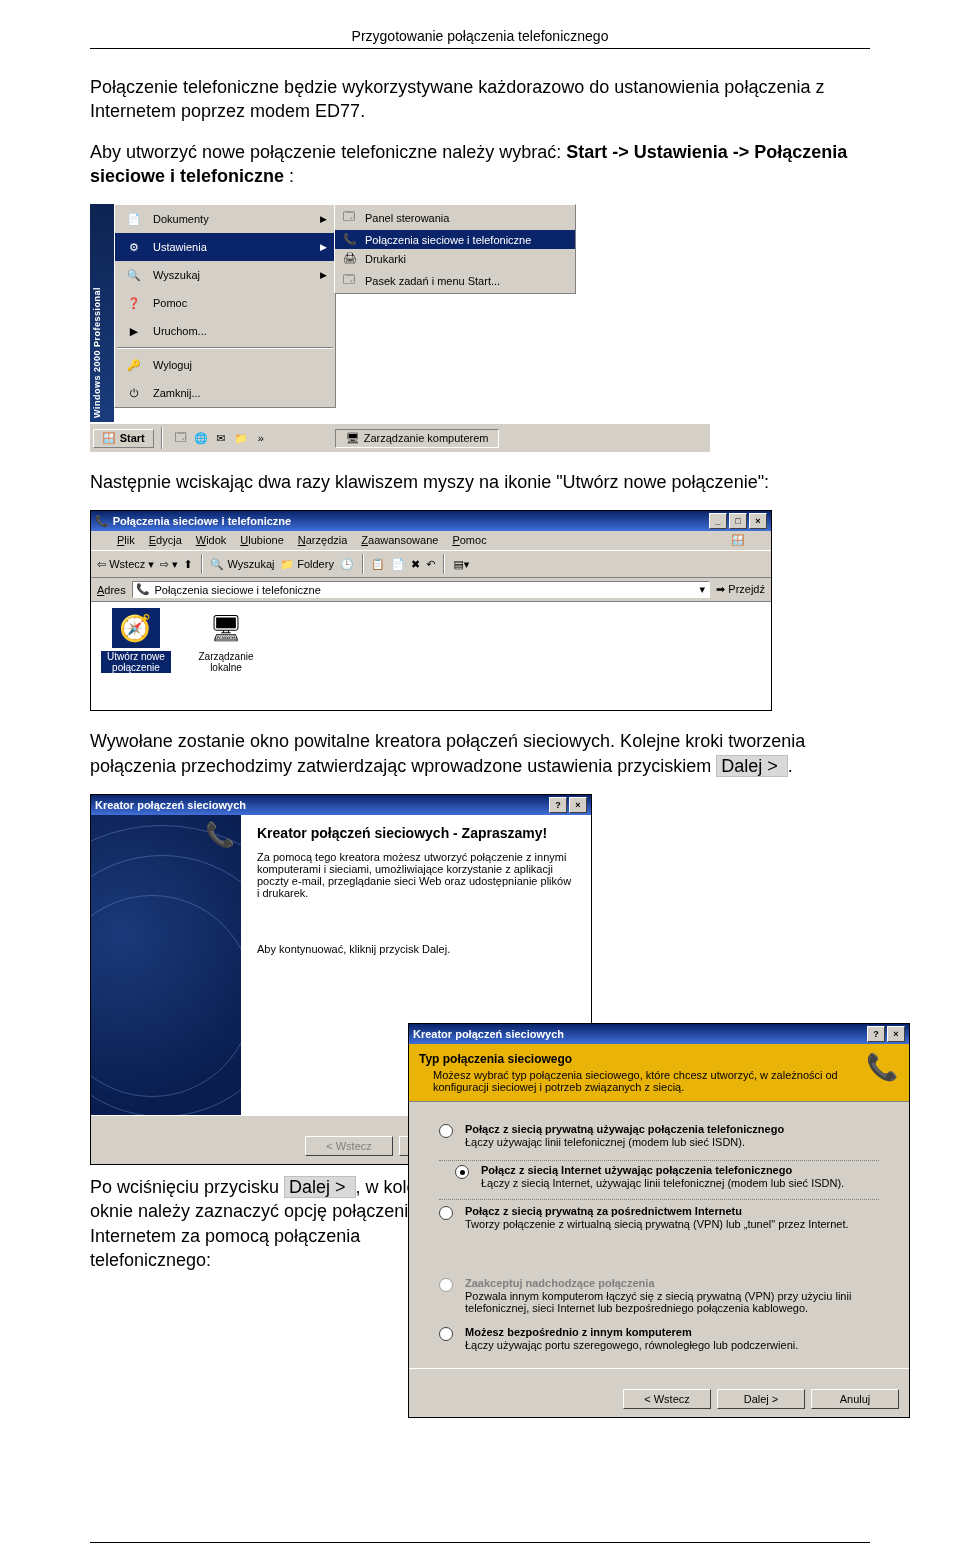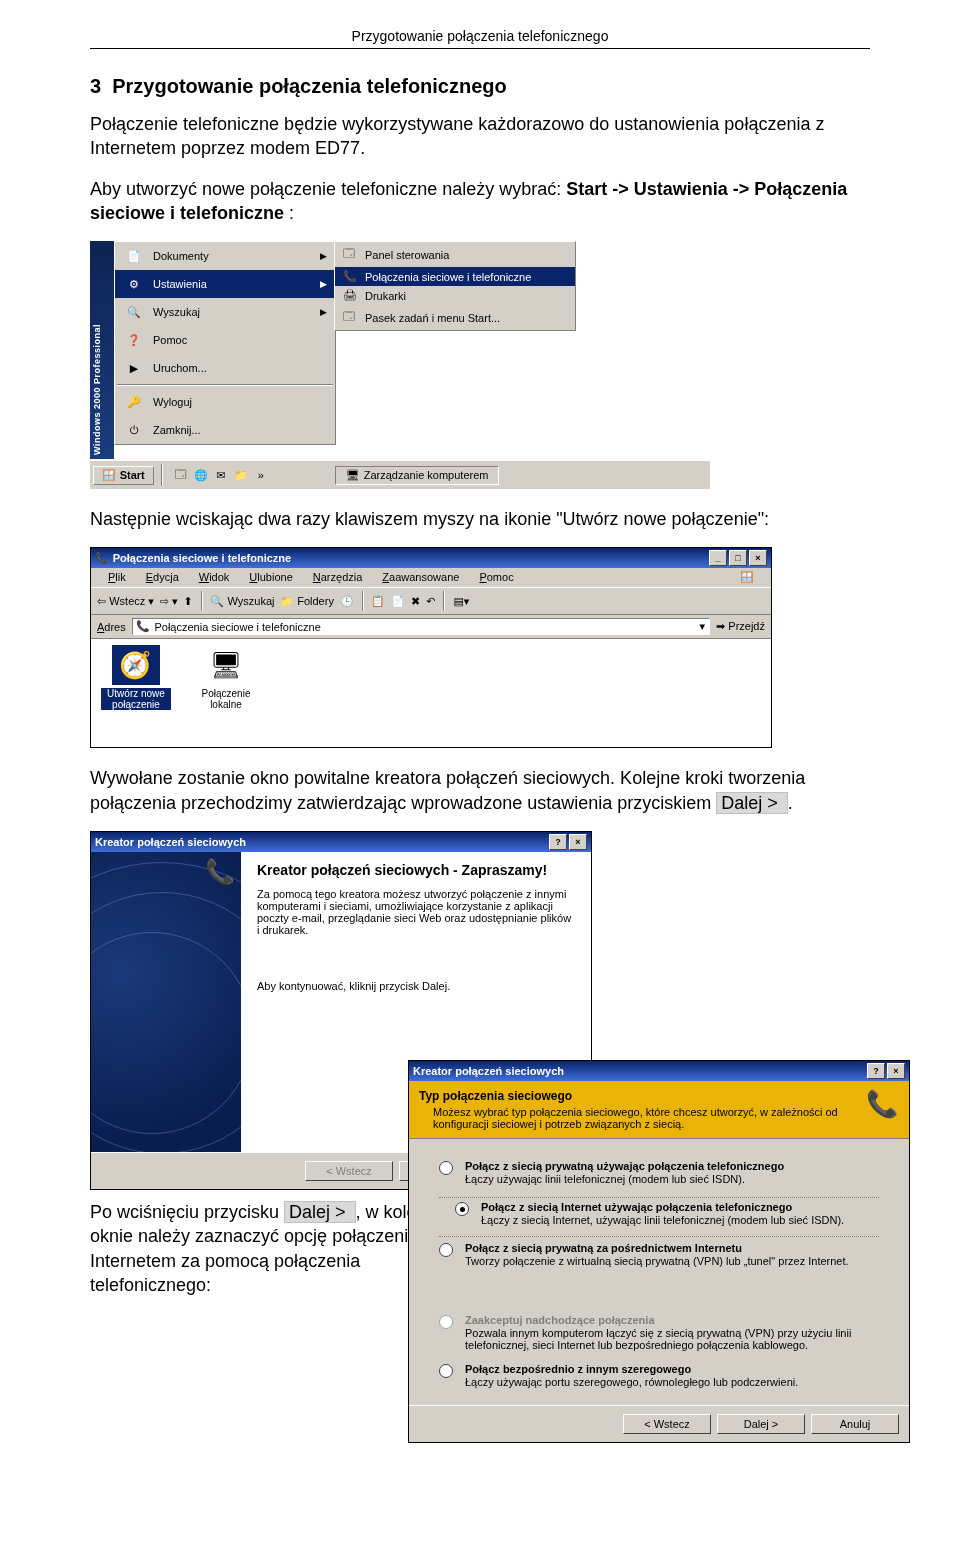--- a/index.html
+++ b/index.html
@@ -153,21 +153,21 @@
     padding: 2px 4px;
     gap:4px;
     font-weight: bold;
   }
   .titlebar .caps { margin-left:auto; display:flex; gap:2px; }
   .cap-btn {
     width:16px;height:14px;background:#d4d0c8;
     border:1px solid #fff; border-right-color:#404040;border-bottom-color:#404040;
     font-size:9px; color:#000; display:flex;align-items:center;justify-content:center;
   }
-  .menubar { display:flex; gap:8px; padding:2px 11px; }
+  .menubar { display:flex; gap:2px; padding:2px 20px; }
   .menubar span { padding:1px 6px; }
   .menubar span u { text-decoration: underline; }
   .toolbar {
     display:flex;align-items:center;gap:6px;
     padding:3px 6px;
     border-top:1px solid #fff;
     border-bottom:1px solid #808080;
   }
   .toolbar .tbtn { display:flex;align-items:center;gap:3px; }
   .toolbar .sep { border-left:1px solid #808080;border-right:1px solid #fff;height:20px;margin:0 2px; }
@@ -214,20 +214,21 @@
   .wiz-btnbar {
     display:flex; justify-content:flex-end; gap:6px;
     padding:8px 10px; border-top:1px solid #fff;
     background:#d4d0c8;
   }
   .wbtn {
     min-width:70px; padding:3px 8px;
     background:#d4d0c8;
     border:1px solid #fff; border-right-color:#404040;border-bottom-color:#404040;
     text-align:center;
+    margin-top:12px;
   }
   .wbtn.dis { color:#808080; }
   
   .wizard2 {
     width: 500px;
     background:#d4d0c8;
     border:1px solid #000;
     font-size:11px;
     position:absolute;
     right: 20px;
@@ -274,24 +275,20 @@
   .wrap-lower {
     position: relative;
   }
 </style>
 </head>
 <body>
 
 <div class="page">
   <div class="header-line">Przygotowanie połączenia telefonicznego</div>
 
-  <h1 class="section">
-    <span>3</span>&nbsp;
-    <span>Przygotowanie połączenia telefonicznego</span>
-  </h1>
 
   <p class="body">Połączenie telefoniczne będzie wykorzystywane każdorazowo do ustanowienia połączenia z Internetem poprzez modem ED77.</p>
 
   <p class="body">
     <span>Aby utworzyć nowe połączenie telefoniczne należy wybrać: </span>
     <b>Start -&gt; Ustawienia -&gt; Połączenia sieciowe i telefoniczne</b>
     <span>:</span>
   </p>
 
   <div class="startmenu-shot">
@@ -410,21 +407,21 @@
       <span><u>A</u>dres</span>
       <div class="field">
         <span>📞</span>
         <span>Połączenia sieciowe i telefoniczne</span>
         <span style="margin-left:auto">▾</span>
       </div>
       <span class="tbtn">➡ <span>Przejdź</span></span>
     </div>
     <div class="explorer-body" id="expbody">
         <div class="exp-icon sel"><div class="iconbox" style="font-size:26px">🧭</div><span class="lbl">Utwórz nowe połączenie</span></div>
-        <div class="exp-icon"><div class="iconbox" style="font-size:26px">🖥</div><span class="lbl">Połączenie lokalne</span></div>
+        <div class="exp-icon"><div class="iconbox" style="font-size:26px">🖥</div><span class="lbl">Zarządzanie lokalne</span></div>
       </div>
   </div>
 
   <p class="body">
     <span>Wywołane zostanie okno powitalne kreatora połączeń sieciowych. Kolejne kroki tworzenia połączenia przechodzimy zatwierdzając wprowadzone ustawienia przyciskiem </span>
     <span class="btn-label"> Dalej &gt; </span>
     <span>.</span>
   </p>
 
   <div class="wrap-lower">
@@ -505,21 +502,21 @@
           <div class="opt dis">
             <div class="rb dis"></div>
             <div>
               <div class="ol">Zaakceptuj nadchodzące połączenia</div>
               <div class="od">Pozwala innym komputerom łączyć się z siecią prywatną (VPN) przy użyciu linii telefonicznej, sieci Internet lub bezpośredniego połączenia kablowego.</div>
             </div>
           </div>
           <div class="opt">
             <div class="rb"></div>
             <div>
-              <div class="ol">Połącz bezpośrednio z innym szeregowego</div>
+              <div class="ol">Możesz bezpośrednio z innym komputerem</div>
               <div class="od">Łączy używając portu szeregowego, równoległego lub podczerwieni.</div>
             </div>
           </div>
         </div>
       <div class="wiz-btnbar">
         <div class="wbtn">&lt; Wstecz</div>
         <div class="wbtn">Dalej &gt;</div>
         <div class="wbtn">Anuluj</div>
       </div>
     </div>

